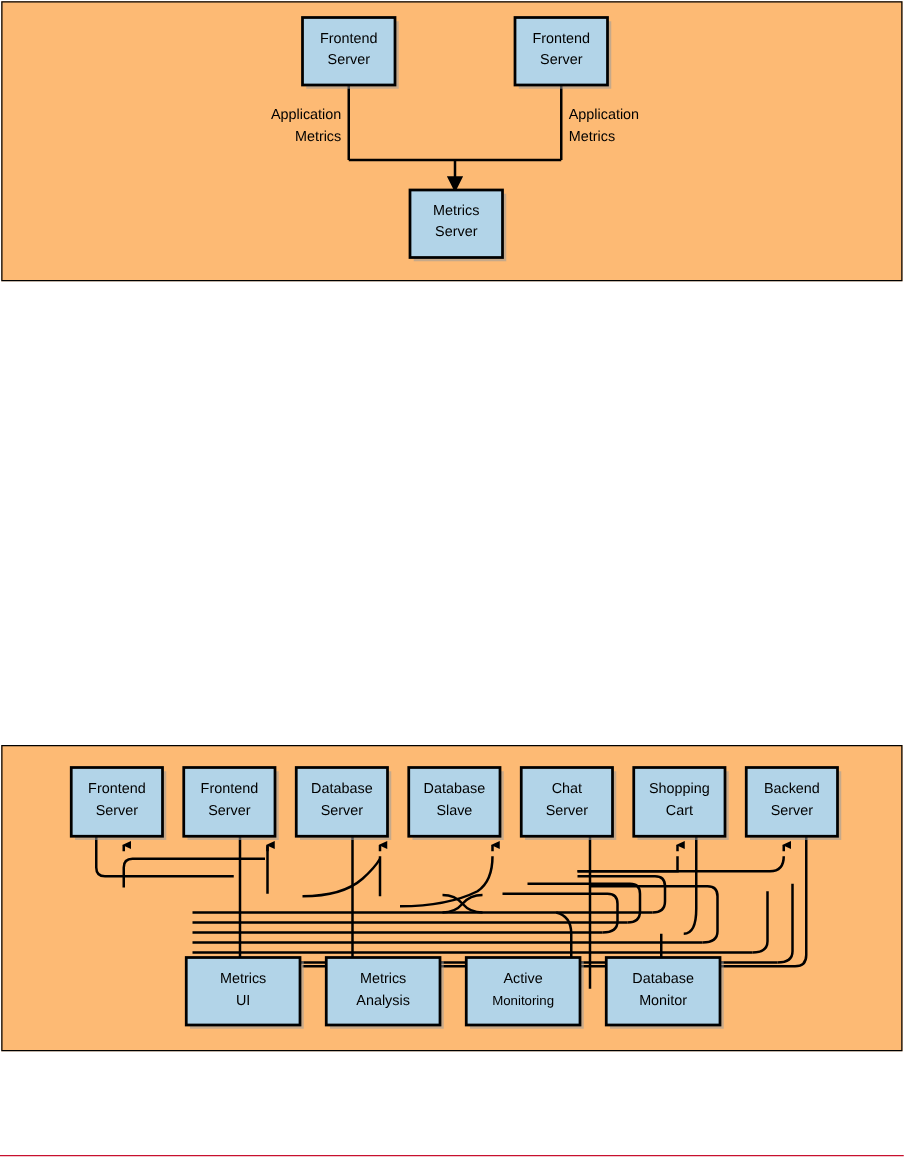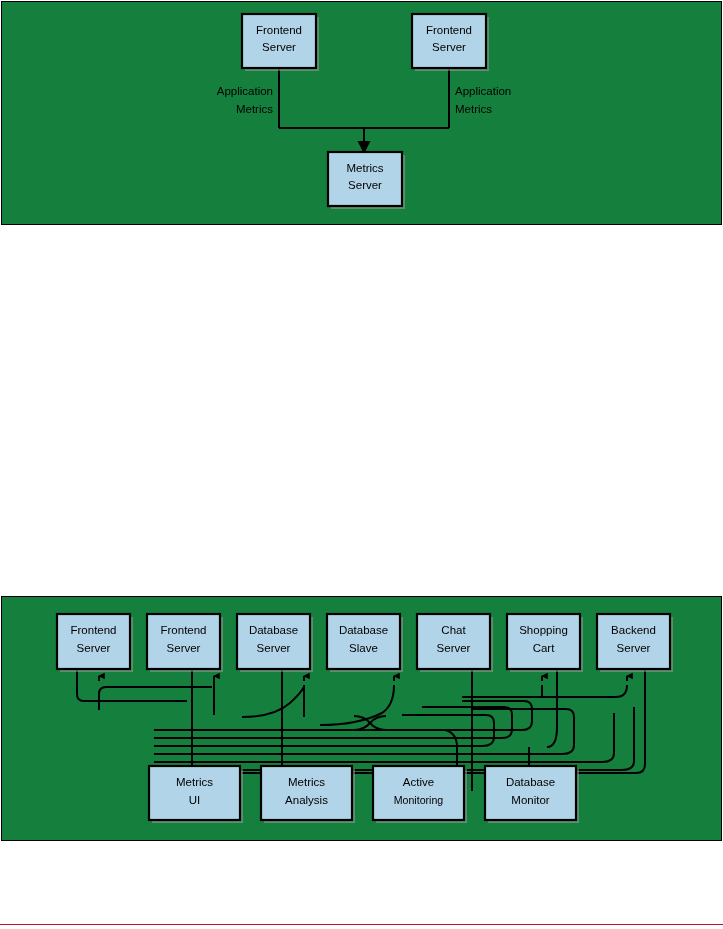--- a/index.html
+++ b/index.html
@@ -16,21 +16,21 @@
   }
   .page {
     position: absolute;
     inset: 0;
     width: 723px;
     height: 929px;
   }
   .figure-frame {
     position: absolute;
     border: 1px solid #000000;
-    background: #15803d;
+    background: #fdba74;
     box-sizing: border-box;
     padding-left: 36px;
   }
   #figure-one-frame {
     left: 1px;
     top: 1px;
     width: 721px;
     height: 224px;
   }
   #figure-two-frame {

